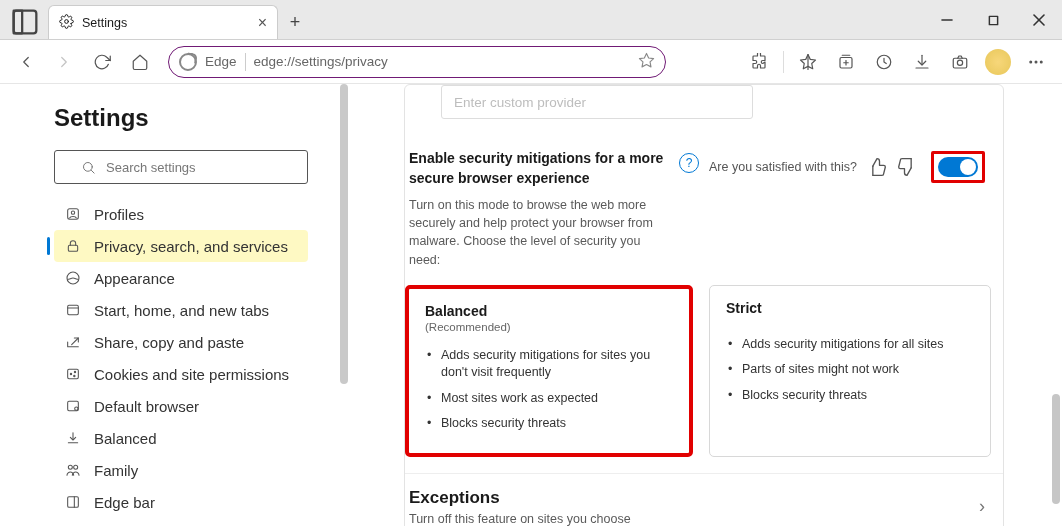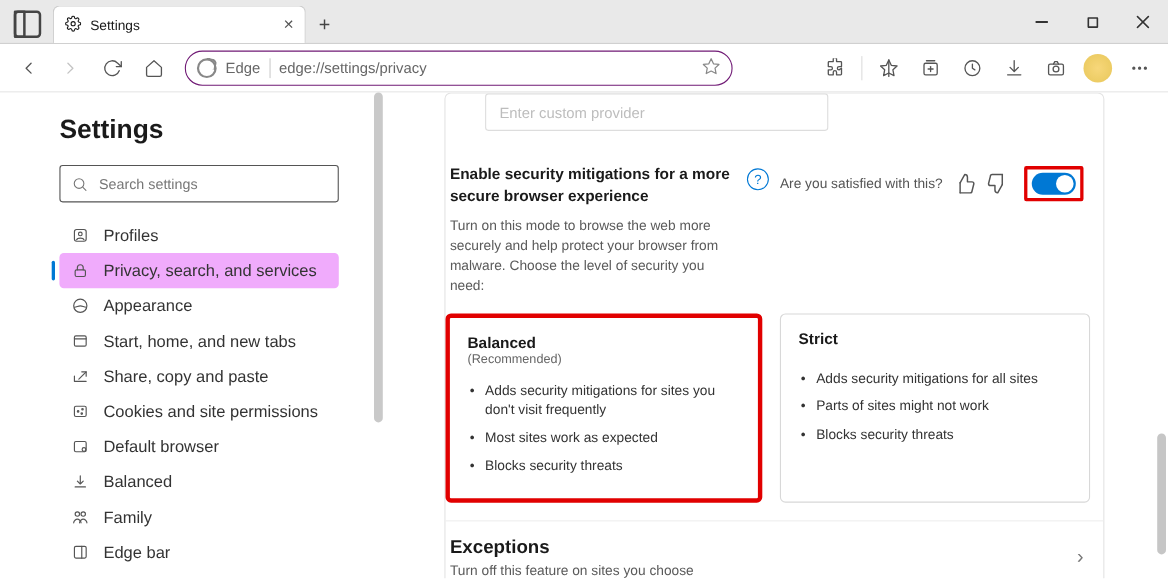--- a/index.html
+++ b/index.html
@@ -22,26 +22,26 @@
   .addr .edge-icon::after{content:""; position:absolute; width:8px; height:8px; border:2px solid #888; border-left:none; border-bottom:none; border-radius:0 50% 0 0; top:-2px; right:-2px; transform:rotate(10deg);}
   .addr .divider { width:1px; height:18px; background:#ccc;}
   .addr .star { margin-left:auto; color:#888;}
   .rt-icons { display:flex; align-items:center; gap:2px; margin-left:auto;}
   .profile { width:26px; height:26px; border-radius:50%; background:radial-gradient(circle,#f7d77a,#e8c75a); filter:blur(0.5px);}
   .vdiv { width:1px; height:22px; background:#ddd; margin:0 4px;}
   
   .main { display:flex; height:calc(526px - 84px); }
   .sidebar-wrap { width:348px; position:relative; padding:20px 40px 0 54px;}
   .sidebar-wrap h1 { font-size:24px; font-weight:600; margin-bottom:18px;}
-  .search { height:34px; border:1.5px solid #555; border-radius:3px; display:flex; align-items:center; padding:0 10px; gap:10px; color:#777; margin-bottom:14px;}
+  .search { height:34px; border:1.5px solid #555; border-radius:3px; display:flex; align-items:center; padding:0 26px; gap:10px; color:#777; margin-bottom:14px;}
   .search svg{width:15px;height:15px;}
   .nav { list-style:none; }
   .nav li { height:32px; display:flex; align-items:center; gap:12px; padding:0 10px; border-radius:4px; font-size:15px; color:#333; cursor:pointer;}
   .nav li .ic { width:18px; display:flex; justify-content:center; color:#555;}
-  .nav li.active { background:#f0abfc; }
+  .nav li.active { background:#fef9c3; }
   .nav li.active::before { content:""; position:absolute; left:47px; width:3px; height:18px; background:#0078d4; border-radius:2px;}
   .scrollbar { position:absolute; right:0; top:0; width:8px; height:300px; background:#c9c9c9; border-radius:4px;}
   .content { flex:1; position:relative; padding:0 56px 0 56px; overflow:hidden;}
   .card { border:1px solid #e3e3e3; border-radius:6px; padding:0; width:600px;}
   .custom-input { margin:0 0 18px 36px; width:312px; height:34px; border:1px solid #ddd; border-radius:3px; display:flex; align-items:center; padding:0 12px; color:#bdbdbd; font-size:13.5px;}
   .sec-row { display:flex; align-items:flex-start; padding:12px 18px 0 4px; gap:10px;}
   .sec-row .txt { flex:1;}
   .sec-title { font-size:14px; font-weight:600; line-height:1.4; max-width:260px;}
   .sec-desc { font-size:12.5px; color:#5a5a5a; margin-top:8px; max-width:320px; line-height:1.45;}
   .help-ic { width:20px;height:20px;border:1.5px solid #0078d4;border-radius:50%;display:flex;align-items:center;justify-content:center;color:#0078d4;font-size:12px;margin-top:4px;}

